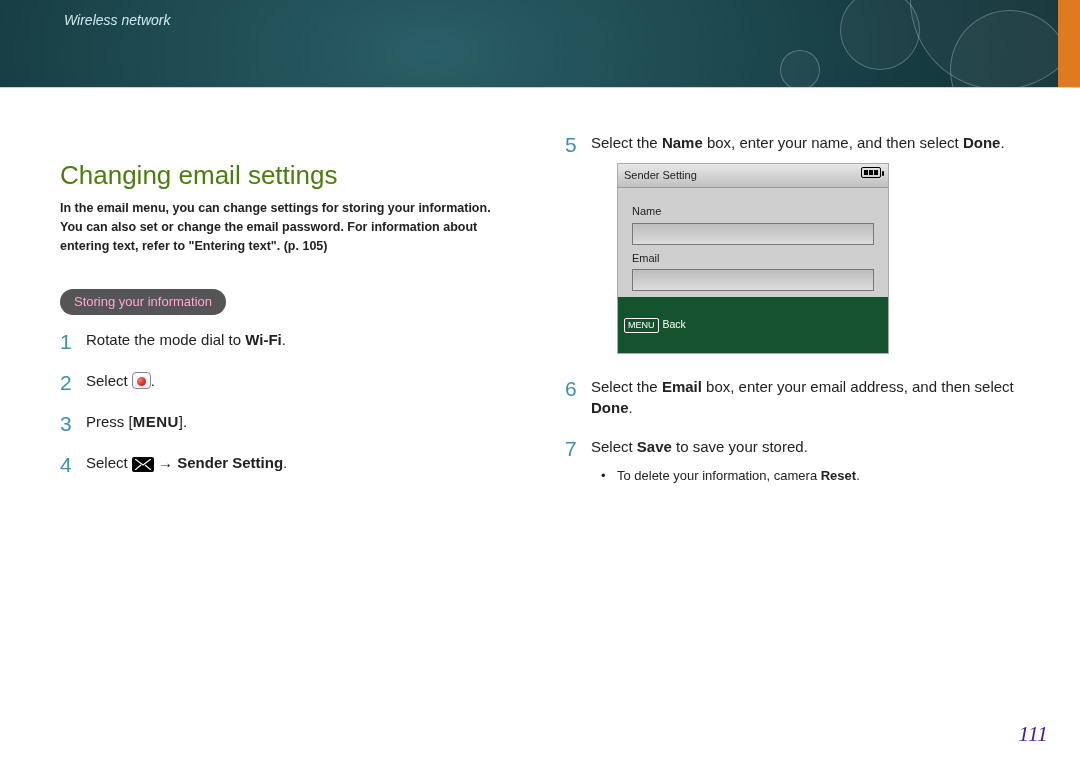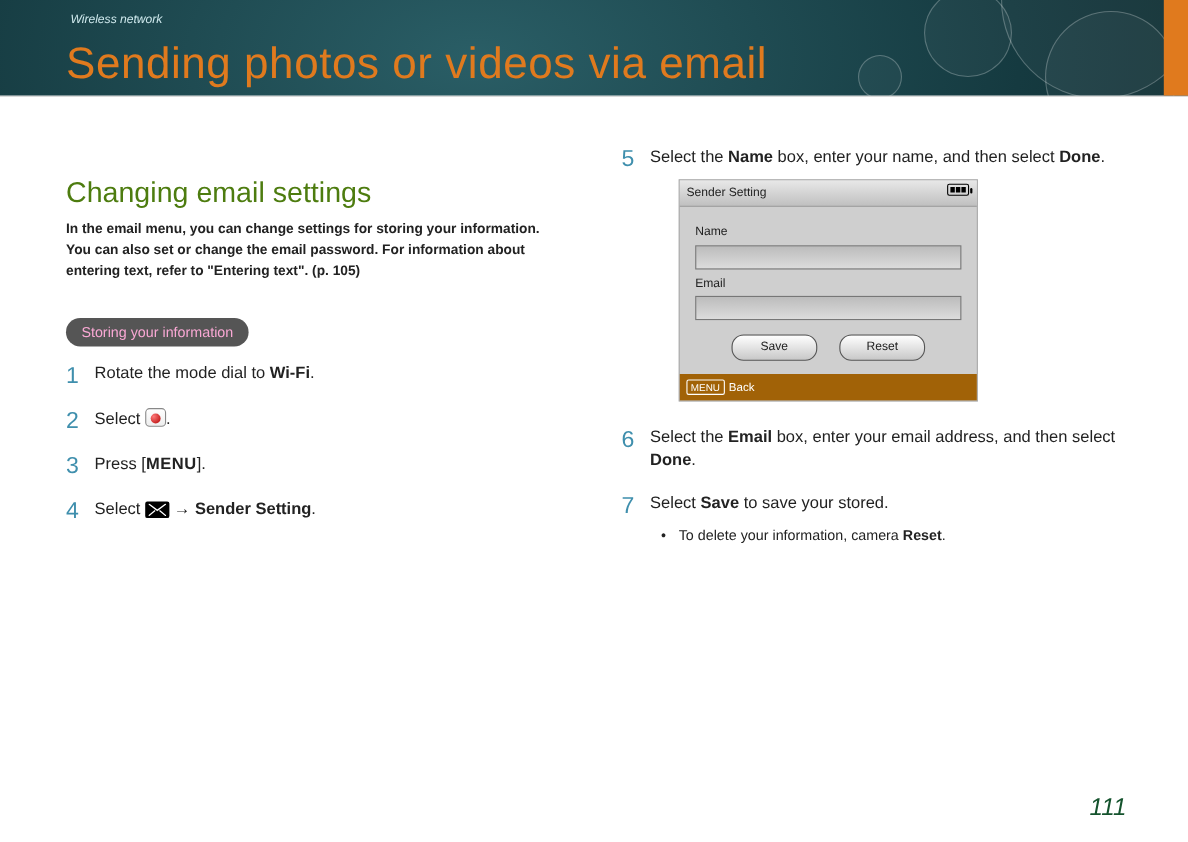--- a/index.html
+++ b/index.html
@@ -9,21 +9,21 @@
   
   .banner {
     position: relative;
     height: 88px;
     background: radial-gradient(ellipse 900px 500px at 40% 60%, #2a5e66 0%, #153a40 55%, #0c2226 100%);
     overflow: hidden;
     border-bottom: 1px solid #d0d0d0;
   }
   .banner .breadcrumb {
     position: absolute; top: 12px; left: 64px;
-    font-style: italic; font-size: 11px; color: #cfe9ed;
+    font-style: italic; font-size: 14px; color: #cfe9ed;
   }
   .banner .title {
     position: absolute; bottom: 6px; left: 60px;
     font-size: 40px; font-weight: 400; color: #e07a1e;
     letter-spacing: 0.5px;
     font-family: "Helvetica Neue", Arial, sans-serif;
     font-stretch: condensed;
   }
   .banner .bokeh { position:absolute; border-radius:50%; border:1px solid rgba(255,255,255,0.25); background: rgba(255,255,255,0.04);}
   .b1{width:180px;height:180px;right:-10px;top:-90px;}
@@ -70,37 +70,36 @@
   .device .battery::before{
     content:""; position:absolute; left:2px; top:1.5px; height:5.5px; width:3.5px;
     background:#000; box-shadow: 5px 0 0 #000, 10px 0 0 #000;
   }
   .device .battery::after{content:"";position:absolute;right:-4px;top:2.5px;width:2px;height:5px;background:#000;border-radius:1px;}
   .device .body { padding:10px 14px 6px; }
   .device label { font-size:11px; display:block; margin:6px 0 3px;}
   .device .field { height:22px; background:linear-gradient(#bcbcbc,#dcdcdc); border:1px solid #777; }
   .device .btnrow{ text-align:center; margin:12px 0 6px;}
   .device .btn { display:inline-block; width:78px; font-size:11px; text-align:center; padding:3px 0; border:1px solid #555; border-radius:11px; background:linear-gradient(#fff,#c8c8c8); margin:0 8px;}
-  .device .footer { background:#a16207; color:#fff; font-size:10.5px; padding:5px 6px;}
+  .device .footer { background:#14532d; color:#fff; font-size:10.5px; padding:20px 6px;}
   .device .footer .mb{ display:inline-block; border:1px solid #fff; padding:0 3px; font-size:9px; margin-right:4px; border-radius:2px;}
 
-  .page-num { position:absolute; right:56px; bottom:18px; font-style:italic; font-size:22px; color:#14532d; font-family:Liberation Sans, sans-serif;}
+  .page-num { position:absolute; right:32px; bottom:18px; font-style:italic; font-size:22px; color:#4c1d95; font-family:Liberation Serif, serif;}
 </style>
 </head>
 <body>
 <div class="page">
 
   <div class="banner">
     <div class="bokeh b1"></div>
       <div class="bokeh b2"></div>
       <div class="bokeh b3"></div>
       <div class="bokeh b4"></div>
     <div class="orange-strip"></div>
     <div class="breadcrumb">Wireless network</div>
-    <div class="title">Sending photos or videos via email</div>
   </div>
 
   <div class="content">
 
     <div class="col left">
       <h2 class="section-title">Changing email settings</h2>
       <p class="section-desc">In the email menu, you can change settings for storing your information. You can also set or change the email password. For information about entering text, refer to "Entering text". (p. 105)</p>
       <div class="pill">Storing your information</div>
 
       <ol class="steps">
@@ -138,24 +137,20 @@
           <div class="device">
             <div class="titlebar">
               <span>Sender Setting</span>
               <span class="battery"></span>
             </div>
             <div class="body">
               <label>Name</label>
               <div class="field"></div>
               <label>Email</label>
               <div class="field"></div>
-              <div class="btnrow">
-                <span class="btn">Save</span>
-                <span class="btn">Reset</span>
-              </div>
             </div>
             <div class="footer">
               <span class="mb">MENU</span><span>Back</span>
             </div>
           </div>
         </li>
 
         <li>
           <span class="num">6</span>
           <span>Select the </span><span class="bold">Email</span><span> box, enter your email address, and then select </span><span class="bold">Done</span><span>.</span>

